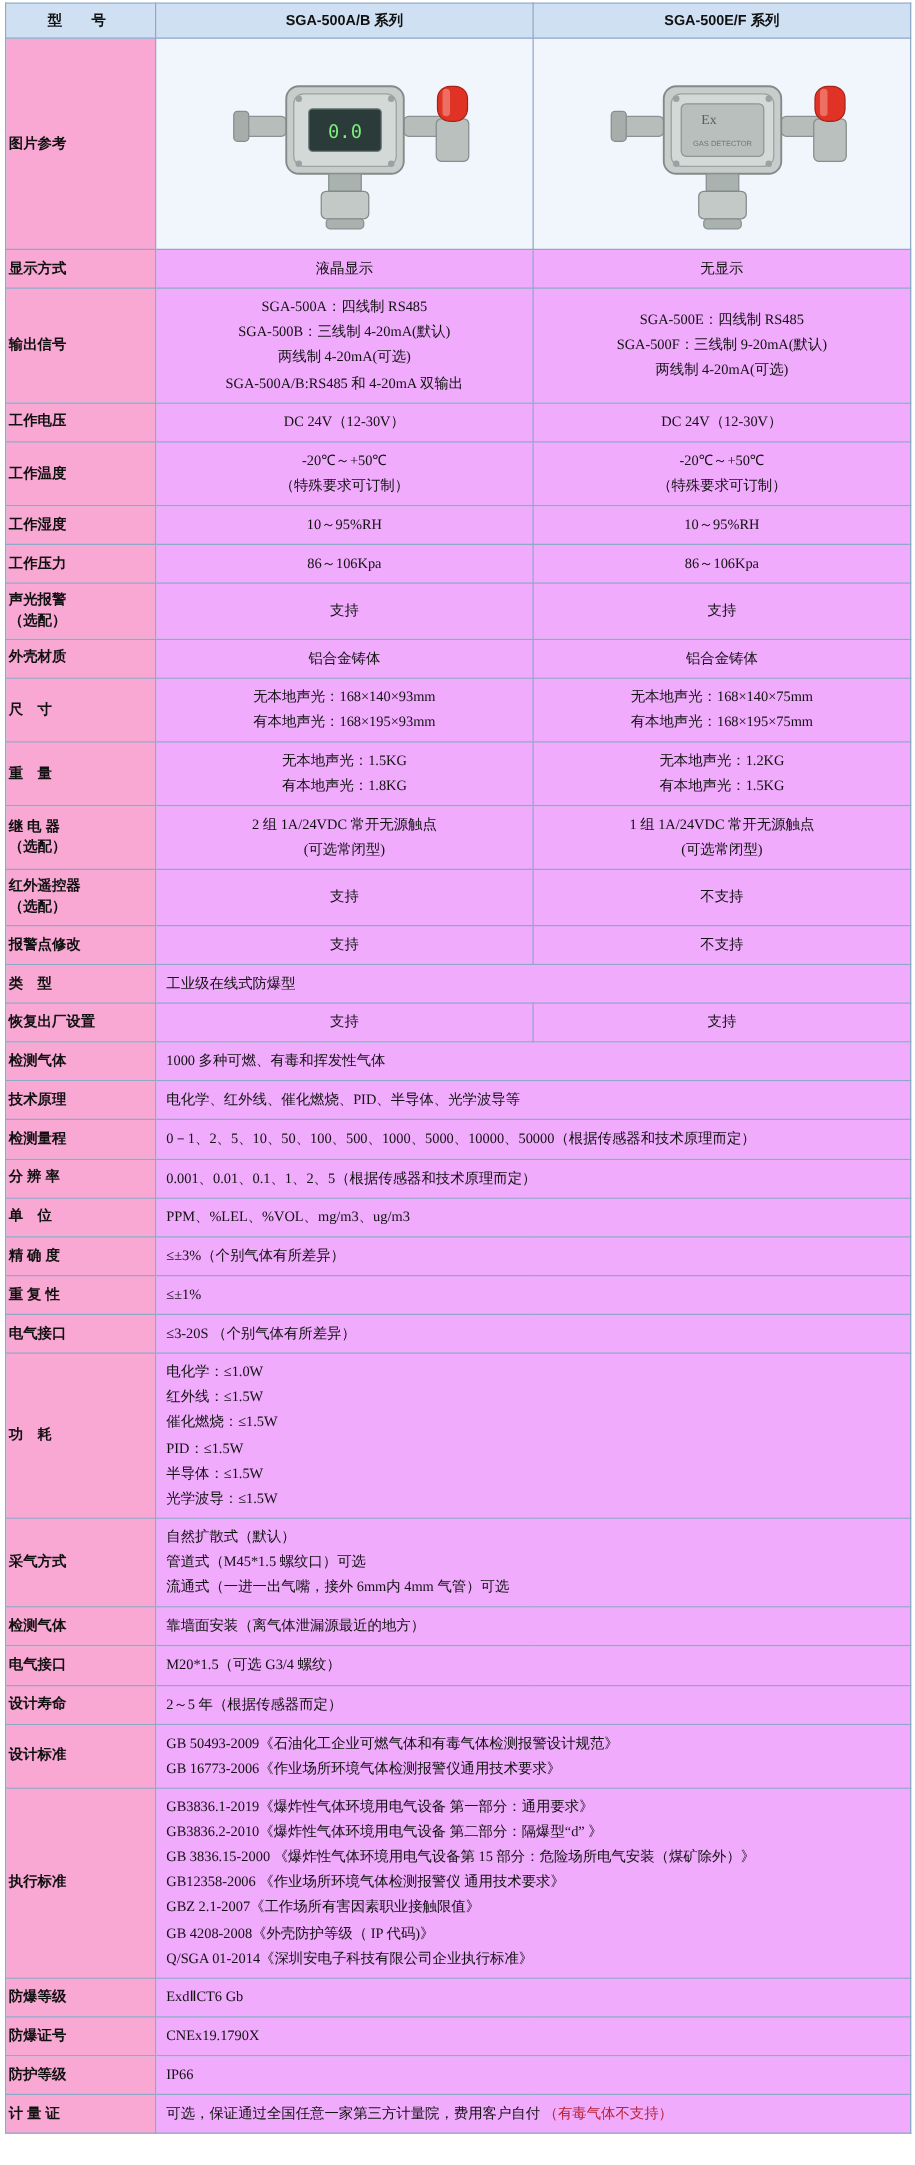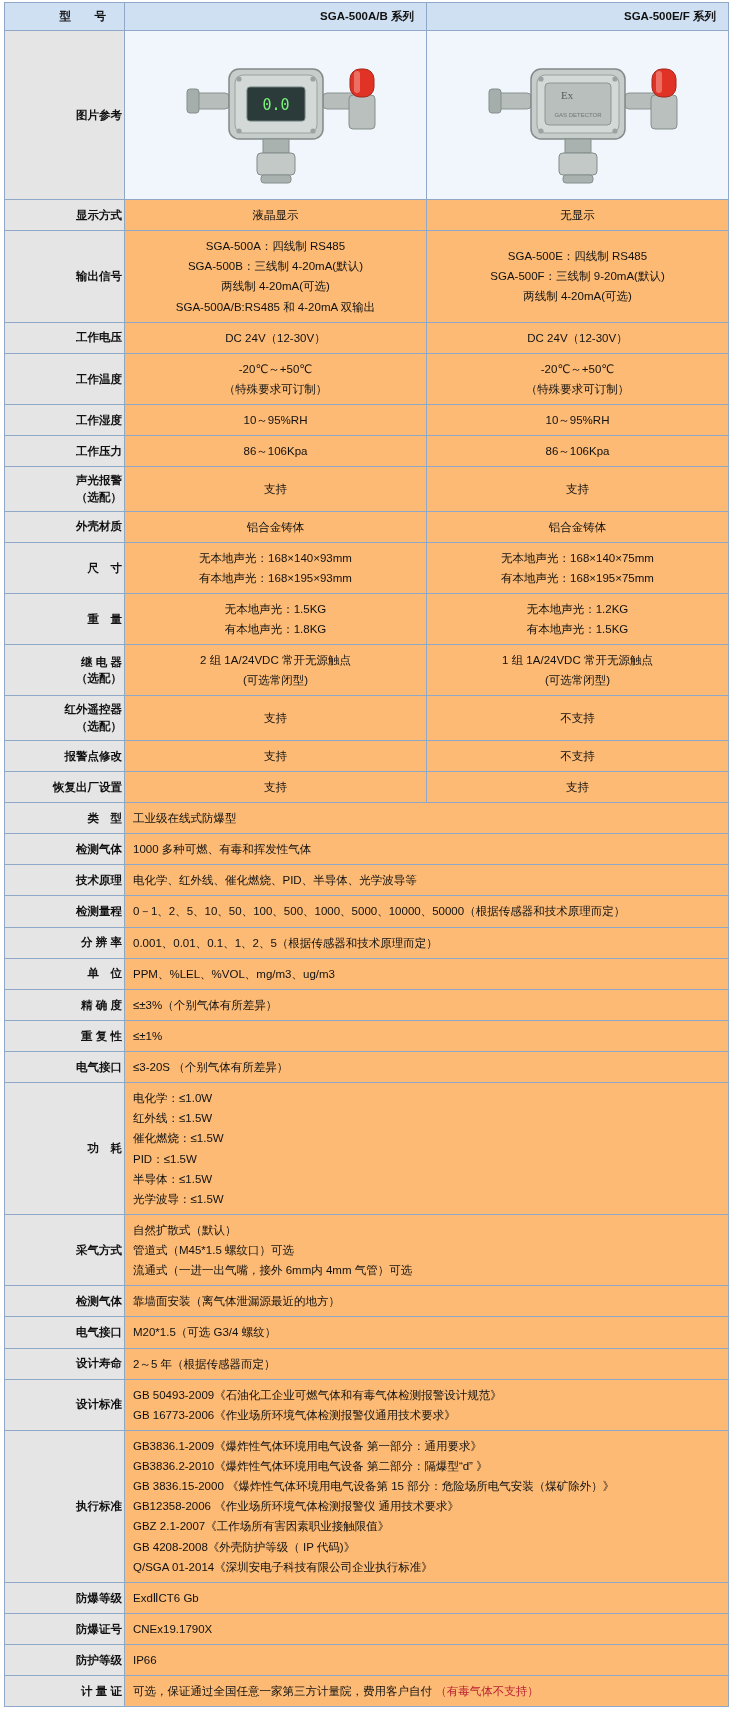--- a/index.html
+++ b/index.html
@@ -1,27 +1,27 @@
 <!DOCTYPE html>
 <html><head>
 <meta charset="utf-8">
 <style>
   html,body{margin:0;padding:0;background:#fff;}
   body{font-family:"Liberation Sans","DejaVu Sans",sans-serif;}
   .sheet{width:732px;box-sizing:border-box;padding:2px 4px 4px 4px;}
   table.spec{border-collapse:collapse;width:724px;table-layout:fixed;}
   table.spec td{border:1px solid #8fa8c8;vertical-align:middle;font-size:11.5px;color:#111;}
-  .lbl{background:#e5e5e5;text-align:right;font-weight:bold;color:#1b3a5c;font-size:12.5px;padding:5px 2px;line-height:1.45;}
-  .val{background:#fdba74;padding:5px 8px;line-height:1.75;}
+  .lbl{background:#f9a8d4;text-align:left;font-weight:bold;color:#1b3a5c;font-size:12.5px;padding:5px 2px;line-height:1.45;}
+  .val{background:#f0abfc;padding:5px 8px;line-height:1.75;font-family:Liberation Serif, serif;}
   .val.c{text-align:center;}
   .val.l{text-align:left;}
   .w-lbl{width:120px;}
   .w-col{width:302px;}
   .imgcell{background:#f0f6fc;text-align:center;padding:4px;}
-  .hdr{background:#cfe0f2;text-align:right;font-weight:bold;color:#1b3a5c;font-size:12.5px;padding:6px 12px;}
+  .hdr{background:#cfe0f2;text-align:center;font-weight:bold;color:#1b3a5c;font-size:12.5px;padding:6px 12px;}
   .spaced{letter-spacing:6px;}
   .sensor{position:relative;width:250px;height:160px;margin:0 auto;}
   .note{color:#b23;}
   .line{display:block;}
 </style>
 </head>
 <body>
 
 <div class="sheet">
   <table class="spec">
@@ -217,32 +217,32 @@
         <tr>
           <td class="lbl">报警点修改</td>
           <td class="val c">
             <span class="line">支持</span>
           </td>
           <td class="val c">
             <span class="line">不支持</span>
           </td>
         </tr>
         <tr>
+          <td class="lbl">类　型</td>
+          <td class="val l" colspan="2">
+            <span class="line">工业级在线式防爆型</span>
+          </td>
+        </tr>
+        <tr>
           <td class="lbl">恢复出厂设置</td>
           <td class="val c">
             <span class="line">支持</span>
           </td>
           <td class="val c">
             <span class="line">支持</span>
-          </td>
-        </tr>
-        <tr>
-          <td class="lbl">类　型</td>
-          <td class="val l" colspan="2">
-            <span class="line">工业级在线式防爆型</span>
           </td>
         </tr>
         <tr>
           <td class="lbl">检测气体</td>
           <td class="val l" colspan="2">
             <span class="line">1000 多种可燃、有毒和挥发性气体</span>
           </td>
         </tr>
         <tr>
           <td class="lbl">技术原理</td>
@@ -326,21 +326,21 @@
         <tr>
           <td class="lbl">设计标准</td>
           <td class="val l" colspan="2">
             <span class="line">GB 50493-2009《石油化工企业可燃气体和有毒气体检测报警设计规范》</span>
             <span class="line">GB 16773-2006《作业场所环境气体检测报警仪通用技术要求》</span>
           </td>
         </tr>
         <tr>
           <td class="lbl">执行标准</td>
           <td class="val l" colspan="2">
-            <span class="line">GB3836.1-2009《爆炸性气体环境用电气设备 第一部分：通用要求》</span>
+            <span class="line">GB3836.1-2019《爆炸性气体环境用电气设备 第一部分：通用要求》</span>
             <span class="line">GB3836.2-2010《爆炸性气体环境用电气设备 第二部分：隔爆型“d” 》</span>
             <span class="line">GB 3836.15-2000 《爆炸性气体环境用电气设备第 15 部分：危险场所电气安装（煤矿除外）》</span>
             <span class="line">GB12358-2006 《作业场所环境气体检测报警仪 通用技术要求》</span>
             <span class="line">GBZ 2.1-2007《工作场所有害因素职业接触限值》</span>
             <span class="line">GB 4208-2008《外壳防护等级（ IP 代码)》</span>
             <span class="line">Q/SGA 01-2014《深圳安电子科技有限公司企业执行标准》</span>
           </td>
         </tr>
         <tr>
           <td class="lbl">防爆等级</td>

